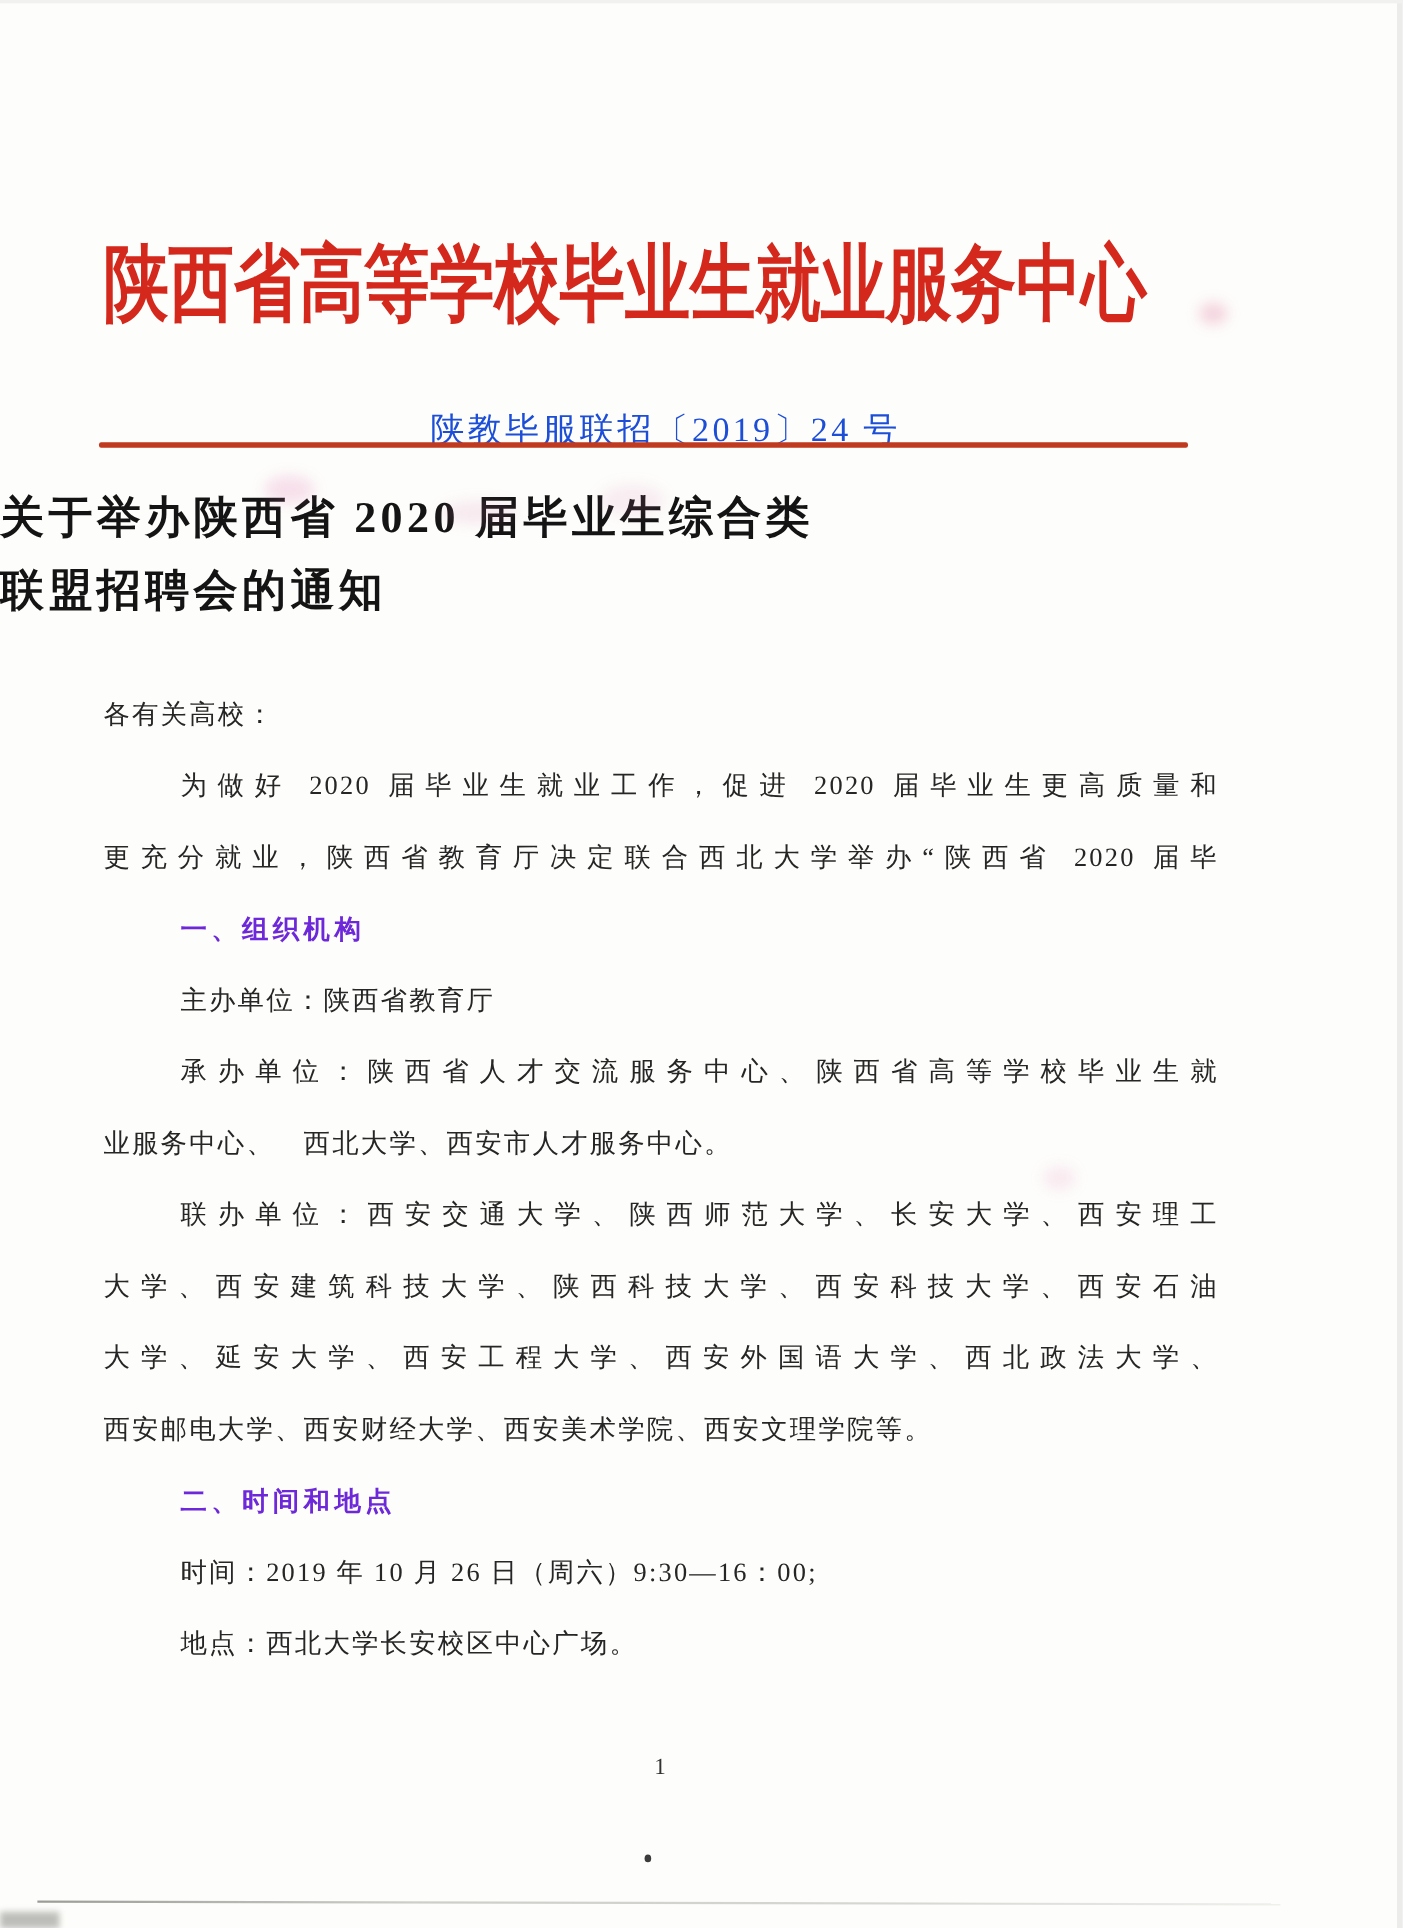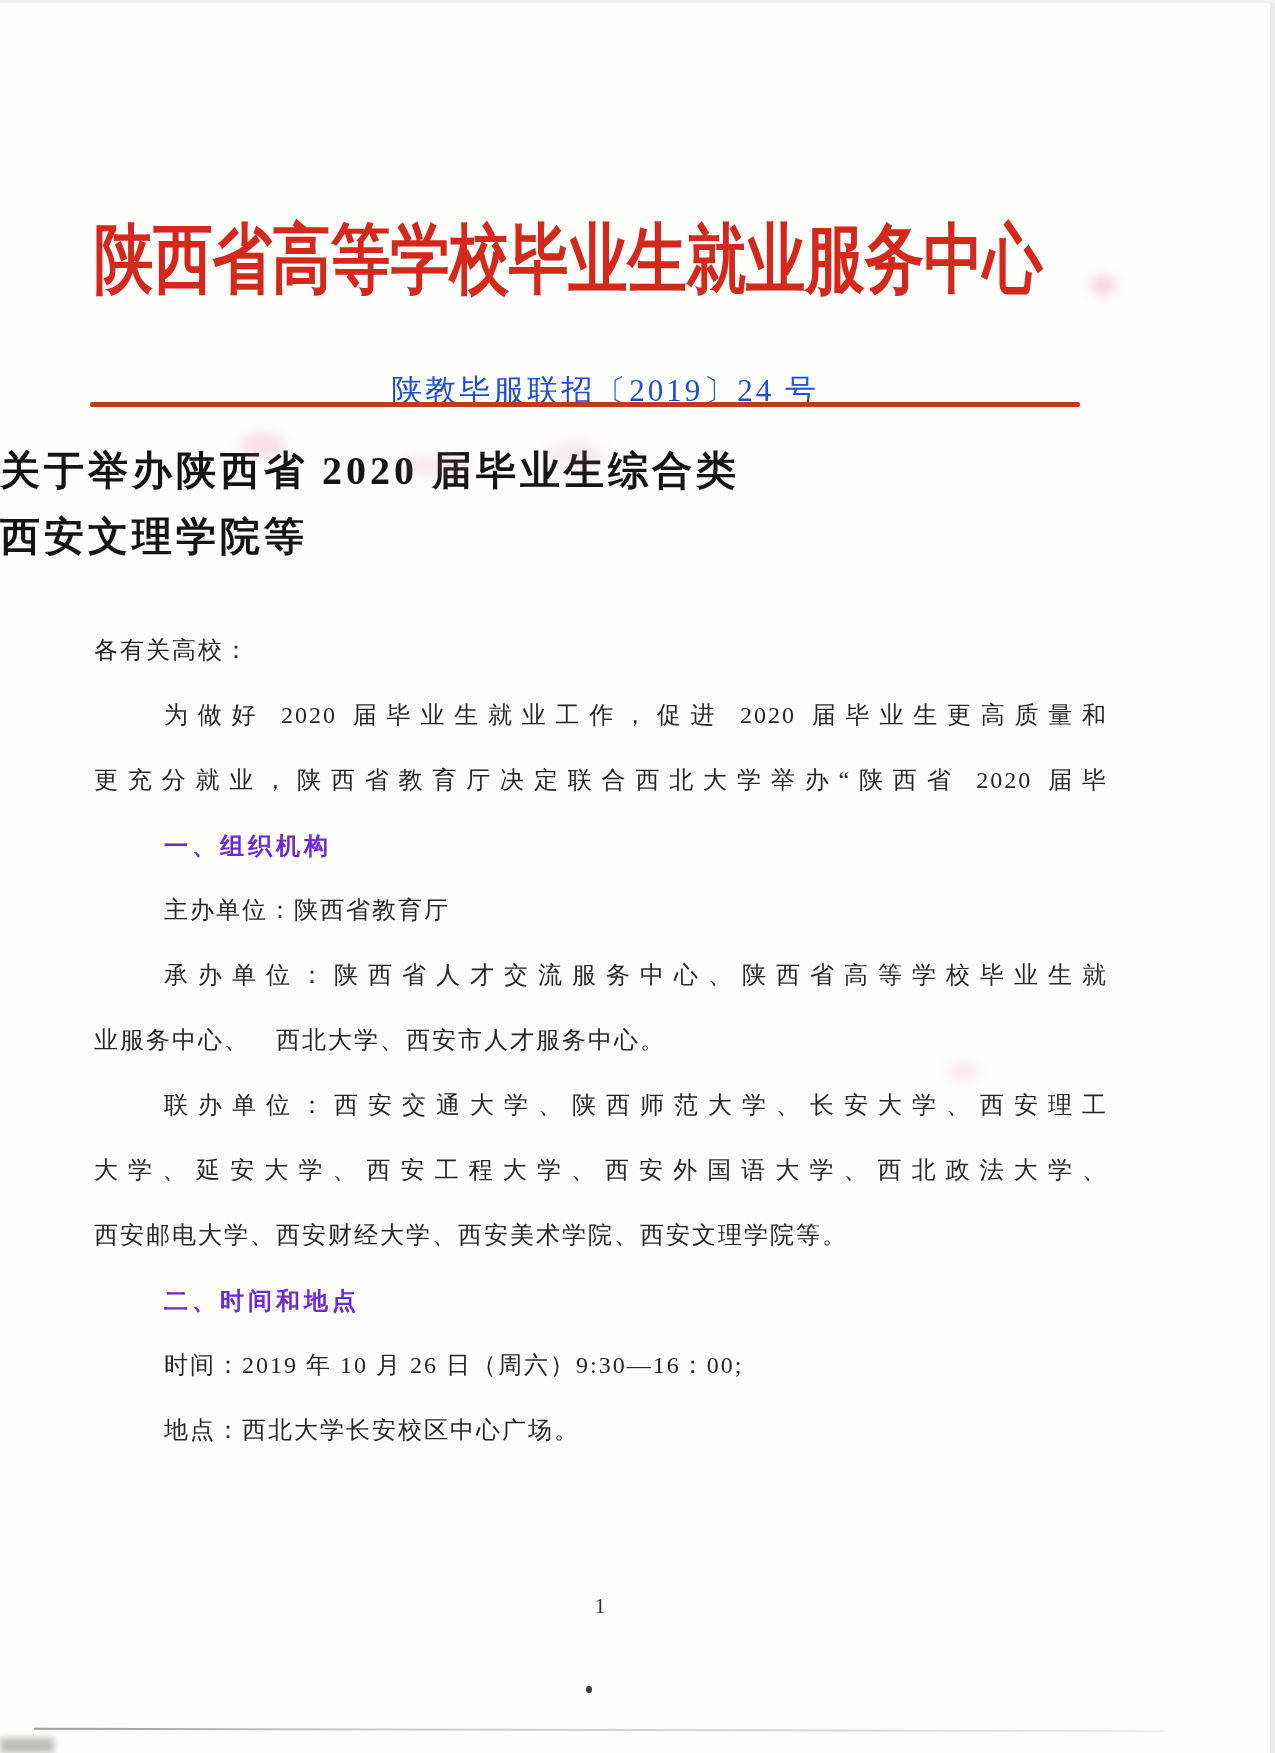--- a/index.html
+++ b/index.html
@@ -80,32 +80,33 @@
 <div class="page">
 
   <div class="letterhead" style="color: rgb(212, 40, 28);">陕西省高等学校毕业生就业服务中心</div>
 
   <div class="docnum">陕教毕服联招〔2019〕24 号</div>
 
   <div class="redrule" style="background: rgb(191, 58, 30);"></div>
 
   <div class="title">
     <div>关于举办陕西省 2020 届毕业生综合类</div>
-    <div>西安文理学院等</div>
+    <div>联盟招聘会的通知</div>
   </div>
 
   <div class="bodyblock" id="body-lines">
       <div class="line">各有关高校：</div>
       <div class="line i j">为做好 2020 届毕业生就业工作，促进 2020 届毕业生更高质量和</div>
       <div class="line j">更充分就业，陕西省教育厅决定联合西北大学举办“陕西省 2020 届毕</div>
       <div class="line i b">一、组织机构</div>
       <div class="line i">主办单位：陕西省教育厅</div>
       <div class="line i j">承办单位：陕西省人才交流服务中心、陕西省高等学校毕业生就</div>
       <div class="line">业服务中心、　西北大学、西安市人才服务中心。</div>
       <div class="line i j">联办单位：西安交通大学、陕西师范大学、长安大学、西安理工</div>
+      <div class="line j">大学、西安建筑科技大学、陕西科技大学、西安科技大学、西安石油</div>
       <div class="line j">大学、延安大学、西安工程大学、西安外国语大学、西北政法大学、</div>
       <div class="line">西安邮电大学、西安财经大学、西安美术学院、西安文理学院等。</div>
       <div class="line i b">二、时间和地点</div>
       <div class="line i">时间：2019 年 10 月 26 日（周六）9:30—16：00;</div>
       <div class="line i">地点：西北大学长安校区中心广场。</div>
     </div>
 
   <div class="pagenum">1</div>
 
   <div class="smudge sm1"></div>

